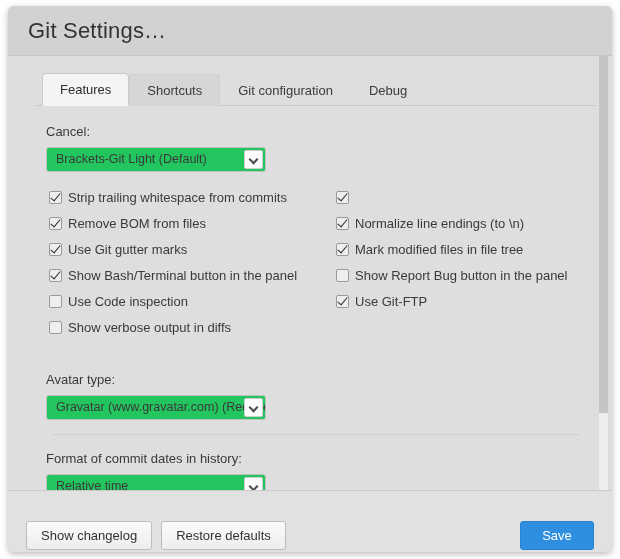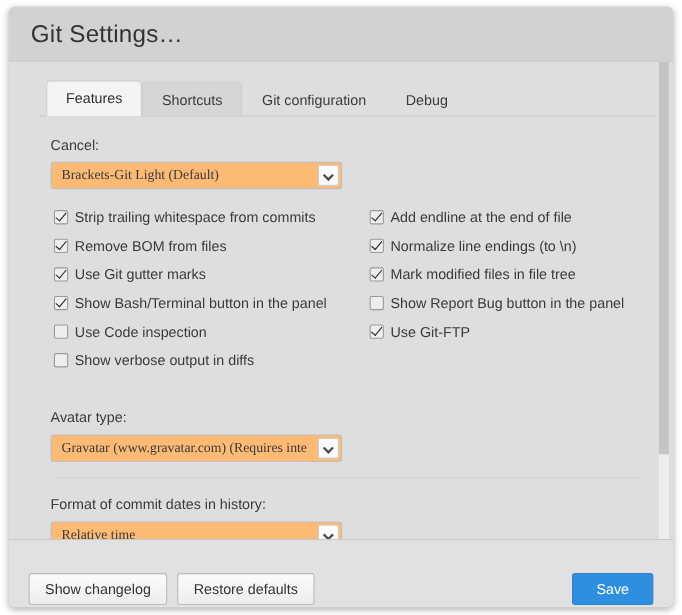--- a/index.html
+++ b/index.html
@@ -101,31 +101,30 @@
   }
   .field-label {
     font-size: 13px;
     color: #3a3a3a;
     margin: 0 0 7px 0;
     line-height: 16px;
   }
 
   .select {
     position: relative;
-    width: 265px;
+    width: 220px;
     height: 25px;
-    background: #fdba74;
+    background: #22c55e;
     border: 1px solid #bfbfbf;
     border-radius: 3px;
     box-sizing: border-box;
     display: flex;
     align-items: center;
     cursor: pointer;
     overflow: hidden;
-    font-family: Liberation Serif, serif;
   }
   .select .sel-text {
     font-size: 12.5px;
     color: #3a3a3a;
     padding-left: 9px;
     padding-right: 26px;
     white-space: nowrap;
     overflow: hidden;
     line-height: 23px;
   }
@@ -328,21 +327,20 @@
             </div>
             <div class="check-row">
               <span class="cbox"></span>
               <span class="check-label">Show verbose output in diffs</span>
             </div>
           </div>
 
           <div class="col col-right">
             <div class="check-row">
               <span class="cbox checked"></span>
-              <span class="check-label">Add endline at the end of file</span>
             </div>
             <div class="check-row">
               <span class="cbox checked"></span>
               <span class="check-label">Normalize line endings (to \n)</span>
             </div>
             <div class="check-row">
               <span class="cbox checked"></span>
               <span class="check-label">Mark modified files in file tree</span>
             </div>
             <div class="check-row">

